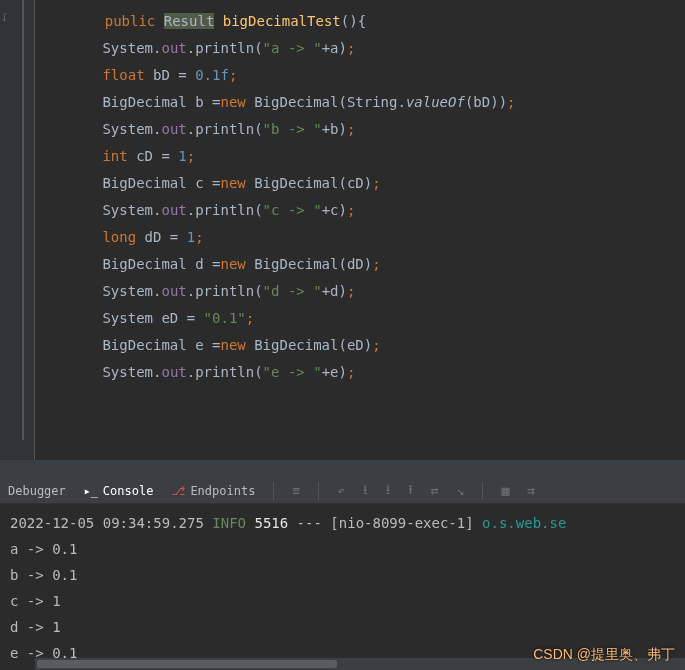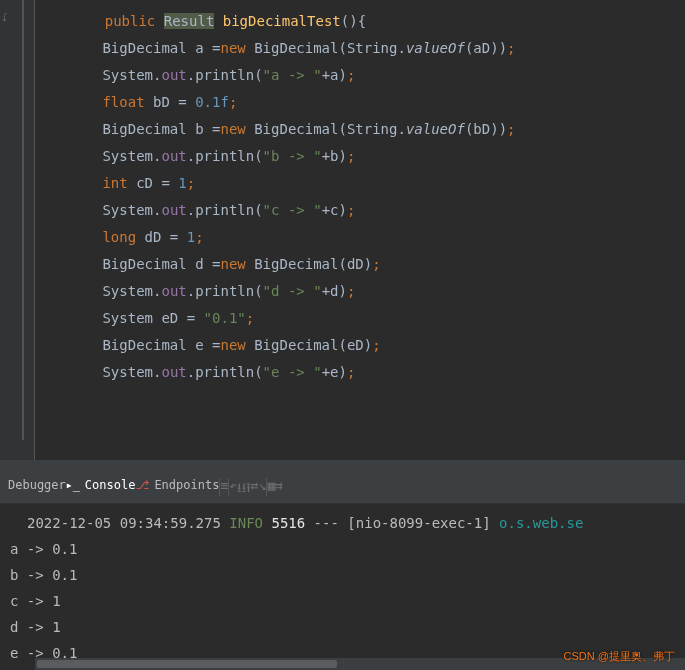--- a/index.html
+++ b/index.html
@@ -80,24 +80,25 @@
     }
     .panel-divider {
       height: 18px;
       background: #3c3f41;
     }
     .console-panel {
       background: #2b2b2b;
     }
     .tab-bar {
       display: flex;
-      align-items: flex-start;
+      align-items: center;
       background: #3c3f41;
       height: 26px;
       padding: 0 8px;
+      gap: 18px;
       font-size: 12px;
       color: #bbbbbb;
       border-bottom: 1px solid #323232;
     }
     .tab {
       display: flex;
       align-items: center;
       gap: 5px;
       cursor: pointer;
     }
@@ -120,51 +121,51 @@
       color: #6e6e6e;
       font-size: 13px;
       cursor: pointer;
     }
     .console-output {
       padding: 6px 10px;
       line-height: 26px;
       font-size: 14px;
       color: #bbbbbb;
     }
-    .log-time { color: #bbbbbb; margin-left: 17px; }
+    .log-time { color: #bbbbbb; }
     .log-info { color: #6a8759; }
     .log-pid { color: #e5e5e5; }
     .log-thread { color: #bbbbbb; }
     .log-source { color: #299999; }
     .watermark {
       position: absolute;
       right: 10px;
       bottom: 6px;
-      color: #f97316;
-      font-size: 11px;
+      color: #fdba74;
+      font-size: 14px;
       font-family: sans-serif;
       text-shadow: 0 0 3px #000;
     }
   </style>
 </head>
 <body>
 
 <div class="editor-area">
   <div class="gutter">
     <span class="gutter-icon">⤴</span>
     <div class="gutter-border"></div>
   </div>
   <div class="code-content">
     <div class="code-line"><span>    </span><span class="kw-public">public</span> <span class="highlighted">Result</span> <span class="method-name">bigDecimalTest</span><span>()</span><span>{</span></div>
-    <div class="code-line"><span>        </span><span>BigDecimal a =</span><span class="kw-new">new</span><span> </span><span>BigDecimal(String.</span><span class="method-italic">valueOf</span><span>(aD))</span><span class="semi">;</span></div>
     <div class="code-line"><span>        </span><span>System.</span><span class="field-italic">out</span><span>.println(</span><span class="string">"a -&gt; "</span><span>+a)</span><span class="semi">;</span></div>
     <div class="code-line"><span>        </span><span class="kw-type">float</span><span> bD = </span><span class="number">0.1f</span><span class="semi">;</span></div>
     <div class="code-line"><span>        </span><span>BigDecimal b =</span><span class="kw-new">new</span><span> </span><span>BigDecimal(String.</span><span class="method-italic">valueOf</span><span>(bD))</span><span class="semi">;</span></div>
     <div class="code-line"><span>        </span><span>System.</span><span class="field-italic">out</span><span>.println(</span><span class="string">"b -&gt; "</span><span>+b)</span><span class="semi">;</span></div>
     <div class="code-line"><span>        </span><span class="kw-type">int</span><span> cD = </span><span class="number">1</span><span class="semi">;</span></div>
+    <div class="code-line"><span>        </span><span>BigDecimal c =</span><span class="kw-new">new</span><span> </span><span>BigDecimal(cD)</span><span class="semi">;</span></div>
     <div class="code-line"><span>        </span><span>System.</span><span class="field-italic">out</span><span>.println(</span><span class="string">"c -&gt; "</span><span>+c)</span><span class="semi">;</span></div>
     <div class="code-line"><span>        </span><span class="kw-type">long</span><span> dD = </span><span class="number">1</span><span class="semi">;</span></div>
     <div class="code-line"><span>        </span><span>BigDecimal d =</span><span class="kw-new">new</span><span> </span><span>BigDecimal(dD)</span><span class="semi">;</span></div>
     <div class="code-line"><span>        </span><span>System.</span><span class="field-italic">out</span><span>.println(</span><span class="string">"d -&gt; "</span><span>+d)</span><span class="semi">;</span></div>
     <div class="code-line"><span>        </span><span>System eD = </span><span class="string">"0.1"</span><span class="semi">;</span></div>
     <div class="code-line"><span>        </span><span>BigDecimal e =</span><span class="kw-new">new</span><span> </span><span>BigDecimal(eD)</span><span class="semi">;</span></div>
     <div class="code-line"><span>        </span><span>System.</span><span class="field-italic">out</span><span>.println(</span><span class="string">"e -&gt; "</span><span>+e)</span><span class="semi">;</span></div>
     <div class="scrollbar-h">
       <div class="scrollbar-thumb"></div>
     </div>

